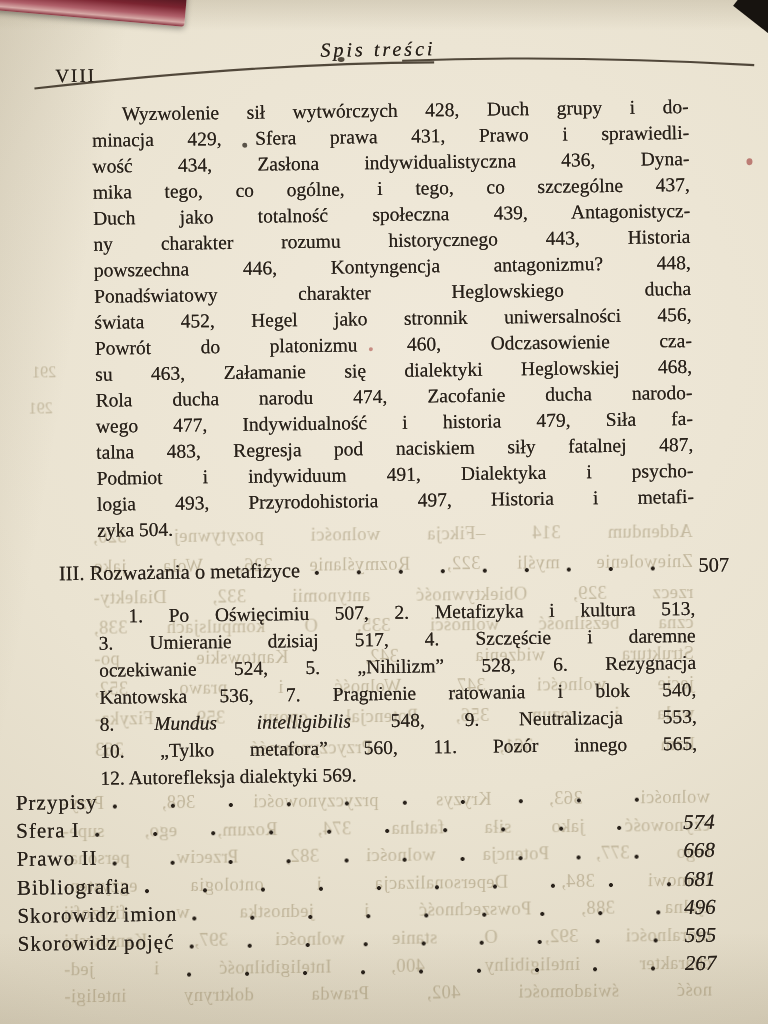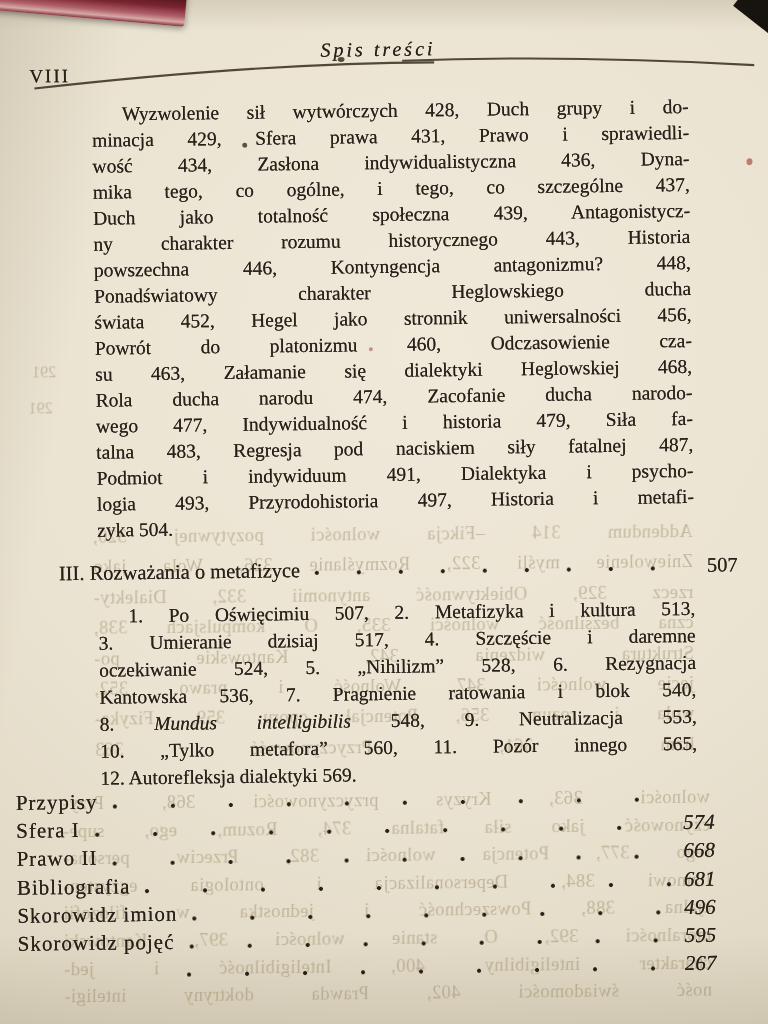--- a/index.html
+++ b/index.html
@@ -38,21 +38,21 @@
     transform:rotate(-0.75deg);
     transform-origin:0px 512px;
     color:var(--ink);
   }
   
   .running-head{
     position:absolute;left:0;top:43px;width:768px;text-align:center;
     font-style:italic;font-size:20px;letter-spacing:3px;
   }
   .folio{
-    position:absolute;left:35px;top:66px;
+    position:absolute;left:61px;top:66px;
     font-size:19px;letter-spacing:2px;
   }
   .rule{position:absolute;left:0;top:55px;width:768px;height:50px;}
   
   .para{position:absolute;text-align:justify;}
   .para .tline{text-align:justify;text-align-last:justify;white-space:nowrap;}
   .para .tline:first-child{text-indent:30px;}
   .para .tline:last-child{text-align-last:left;}
   .para1{left:97px;top:103px;width:597px;font-size:19.5px;line-height:26px;}
   .para2{left:97px;top:604px;width:597px;font-size:19.5px;line-height:27px;}
@@ -62,21 +62,21 @@
   }
   
   .leader-row{position:absolute;display:flex;align-items:baseline;}
   .dots{
     flex:1 1 auto;height:12px;align-self:flex-end;margin:0 10px 3px 14px;
     background-image:radial-gradient(circle at 3px 6px, var(--ink) 1.6px, rgba(0,0,0,0) 2.3px);
     background-repeat:repeat-x;background-position:left bottom;
   }
   .section-row{left:58px;top:563px;width:679px;font-size:20.5px;}
   .section-row .dots{background-size:42px 12px;}
-  .sec-page{flex:0 0 48px;text-align:right;}
+  .sec-page{flex:0 0 48px;text-align:center;}
   
   .backmatter{position:absolute;left:12px;top:791px;width:725px;font-size:21px;}
   .bm-row{display:flex;align-items:baseline;height:28.2px;}
   .bm-row .dots{background-size:58px 12px;margin-bottom:5px;}
   .bm-label{letter-spacing:1px;white-space:pre;}
   .bm-page{flex:0 0 58px;text-align:left;font-style:italic;}
   .bm-row.no-label .dots{margin-left:168px;}
   
   .ghost{position:absolute;color:var(--ghost);filter:blur(.55px);z-index:0;}
   .ghost .gline{

